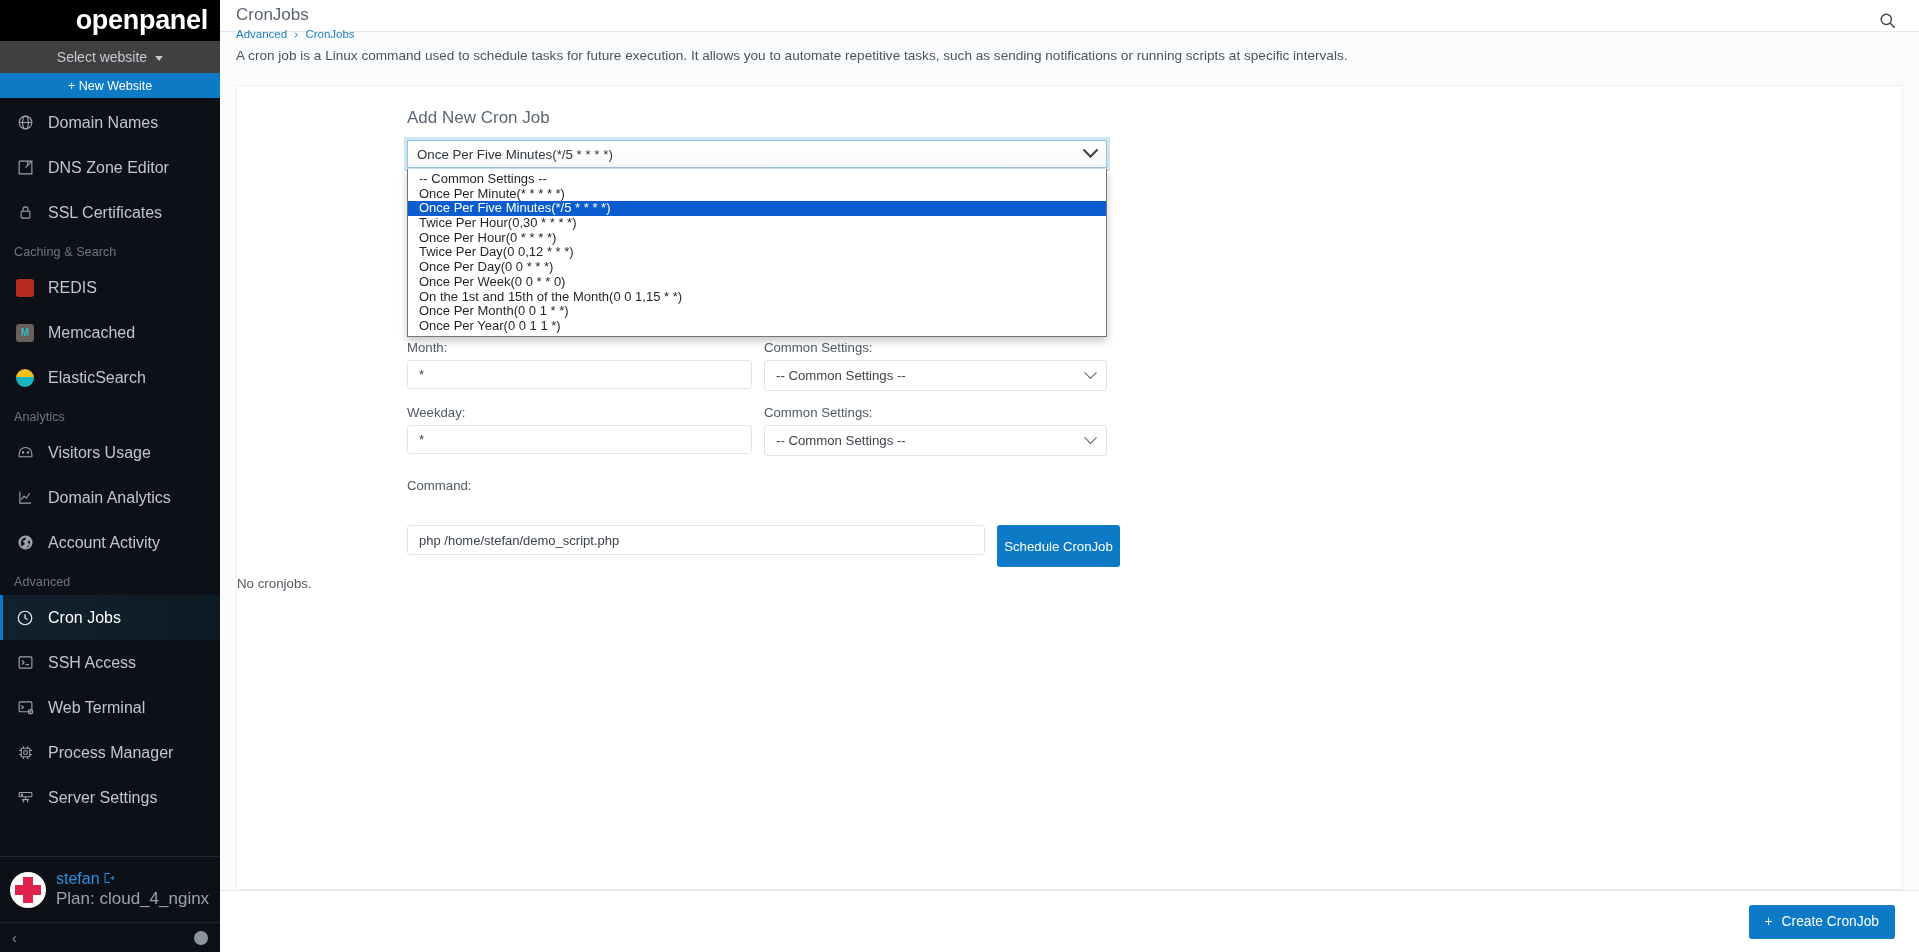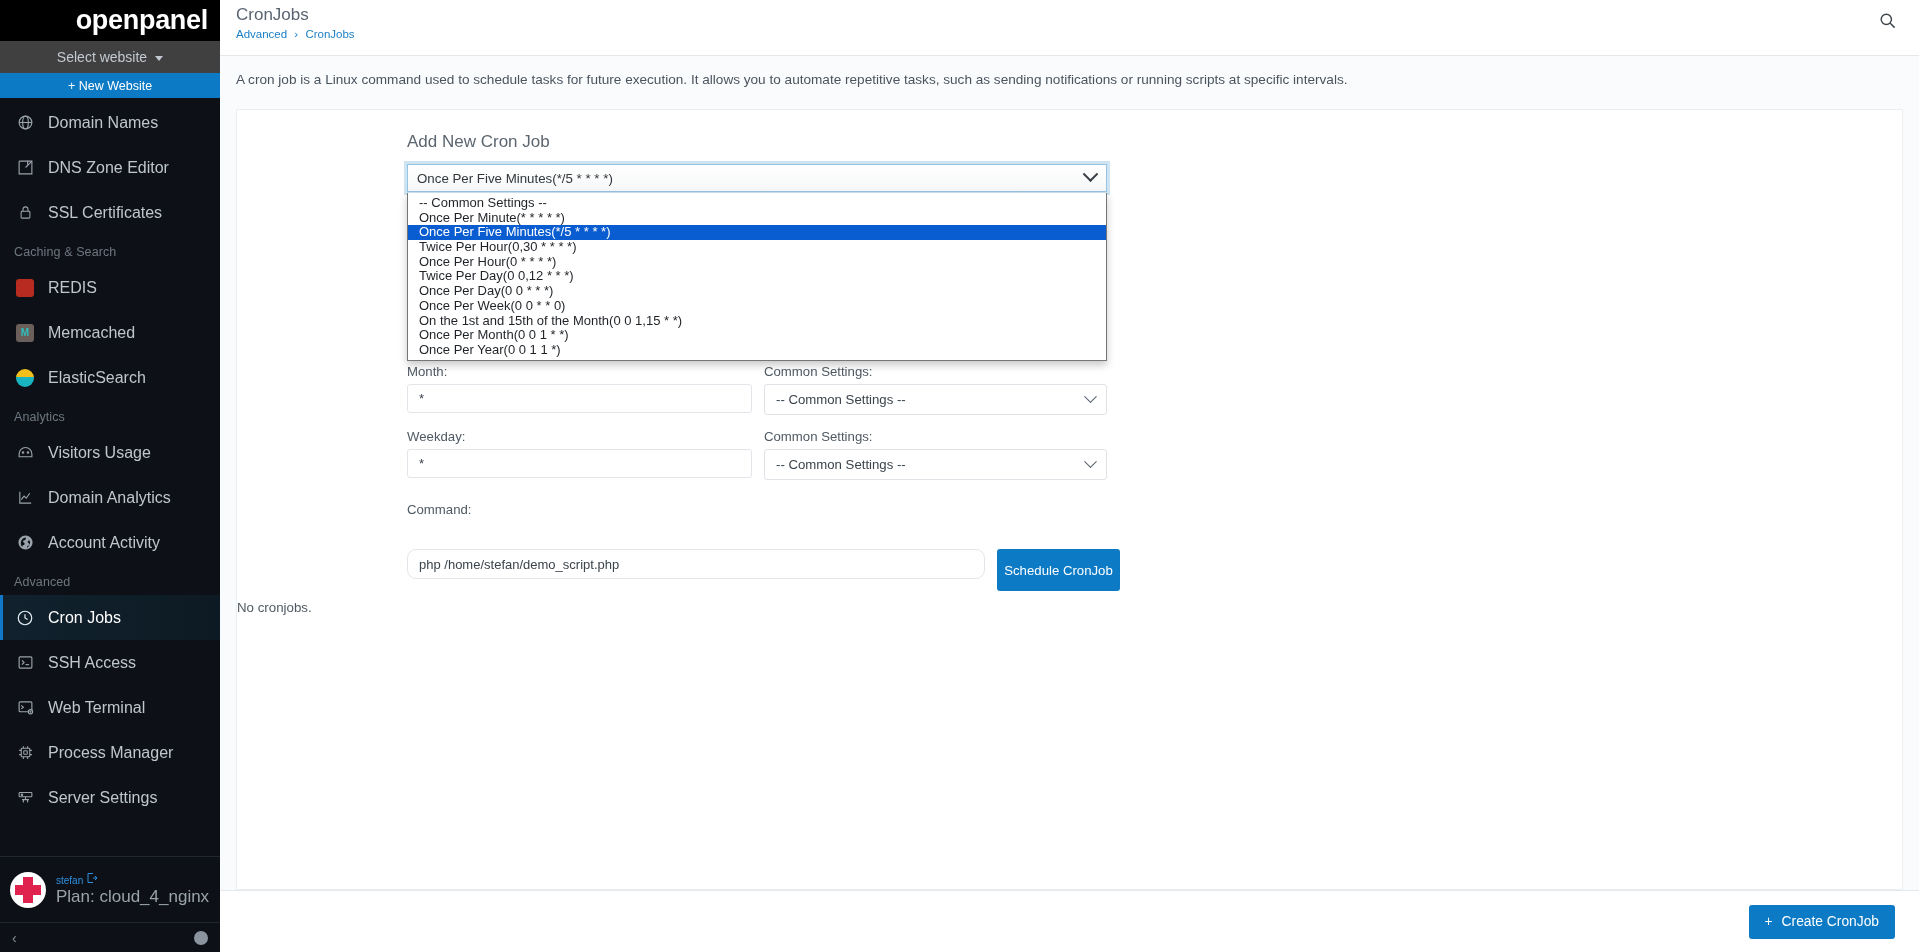--- a/index.html
+++ b/index.html
@@ -115,21 +115,21 @@
     background: #ffffff;
     display: flex; align-items: center; justify-content: center;
     flex: 0 0 36px;
   }
   .avatar-cross {
     width: 26px; height: 26px;
     background:
       linear-gradient(#e0234e,#e0234e) center/10px 26px no-repeat,
       linear-gradient(#e0234e,#e0234e) center/26px 10px no-repeat;
   }
-  .user-name { color: #2f8fe0; font-size: 10px; display:flex; align-items:flex-end; gap:3px;}
+  .user-name { color: #2f8fe0; font-size: 16px; display:flex; align-items:center; gap:3px;}
   .user-plan { color: #9aa3ac; font-size: 17px; margin-top: 1px; }
   .sb-footer {
     height: 30px;
     border-top: 1px solid #1f262e;
     display: flex; align-items: center; justify-content: space-between;
     padding: 0 12px;
     background: #0d1117;
   }
   .sb-footer span { color: #8b949e; font-size: 14px; }
   .info-dot {
@@ -141,21 +141,21 @@
 
   
   .main {
     flex: 1 1 auto;
     height: 952px;
     display: flex; flex-direction: column;
     background: #fafbfc;
     position: relative;
   }
   .topbar {
-    height: 56px;
+    height: 32px;
     background: #ffffff;
     border-bottom: 1px solid #e6e9ec;
     display: flex; align-items: flex-start; justify-content: space-between;
     padding: 4px 22px 0 16px;
   }
   .page-title { color: #5a6571; font-size: 17px; line-height: 21px; }
   .breadcrumb { font-size: 11.5px; margin-top: 3px; }
   .breadcrumb a { color: #1b7fc4; text-decoration: none; }
   .breadcrumb .sep { color: #1b7fc4; margin: 0 4px; }
   .search-btn { margin-top: 7px; cursor: pointer; }
@@ -255,21 +255,21 @@
   .chev2 {
     width: 9px; height: 9px;
     border-right: 1.6px solid #55606b;
     border-bottom: 1.6px solid #55606b;
     transform: rotate(45deg) translate(-2px,-2px);
   }
   .cmd-row { display: flex; gap: 0; align-items: flex-start; }
   .cmd-input {
     width: 578px; height: 30px;
     border: 1px solid #e2e6ea;
-    border-radius: 9px;
+    border-radius: 3px;
     font-size: 13px; color: #3b434b;
     padding: 0 11px;
     font-family: "Liberation Sans", sans-serif;
   }
   .schedule-btn {
     margin-left: 12px;
     width: 123px; height: 42px;
     background: #0c7ac4;
     color: #ffffff;
     border: none; border-radius: 3px;

